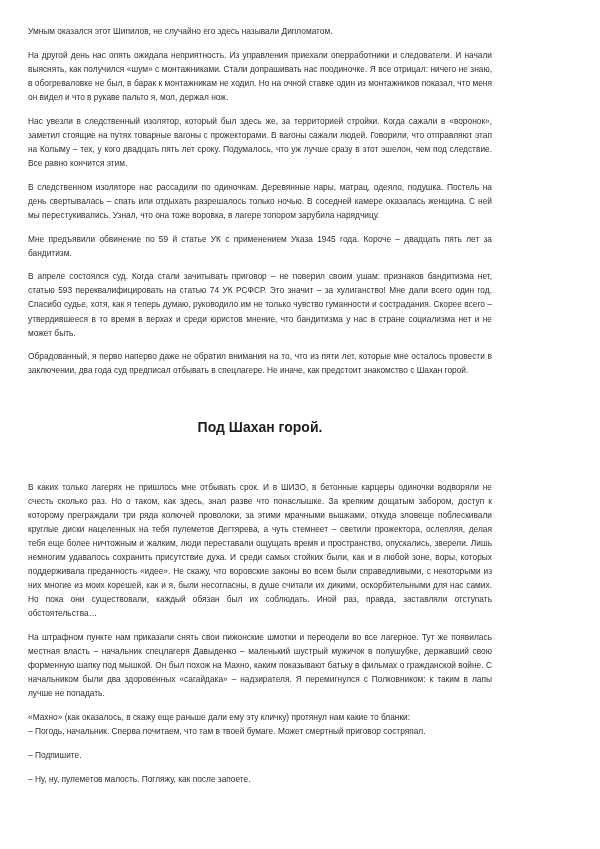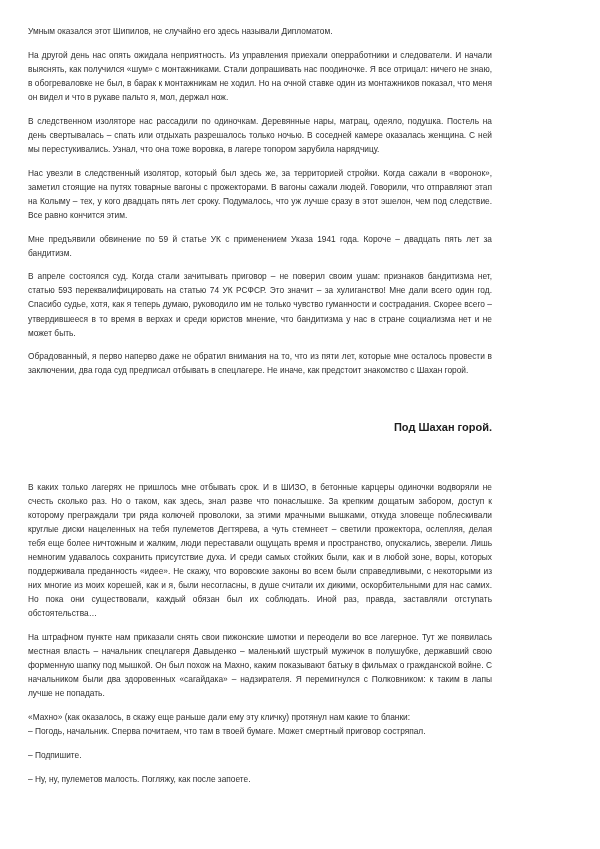--- a/index.html
+++ b/index.html
@@ -29,23 +29,23 @@
     margin: 0 0 9.6px 0;
     text-align: justify;
     hyphens: none;
   }
   p.para:last-child {
     margin-bottom: 0;
   }
   .section-heading {
     margin: 0;
     padding: 0;
-    text-align: right;
+    text-align: center;
     font-weight: bold;
-    font-size: 11px;
+    font-size: 14px;
     line-height: 14px;
     color: #1d1d1d;
   }
   .heading-block {
     margin-top: 42px;
     margin-bottom: 46px;
   }
   .dialogue {
     margin: 0 0 10px 0;
     text-align: left;
@@ -56,23 +56,23 @@
 </style>
 </head>
 <body>
 
 <div class="page">
   <div class="doc-body">
 
     <div>
       <p class="para">Умным оказался этот Шипилов, не случайно его здесь называли Дипломатом.</p>
       <p class="para">На другой день нас опять ожидала неприятность. Из управления приехали оперработники и следователи. И начали выяснять, как получился «шум» с монтажниками. Стали допрашивать нас поодиночке. Я все отрицал: ничего не знаю, в обогреваловке не был, в барак к монтажникам не ходил. Но на очной ставке один из монтажников показал, что меня он видел и что в рукаве пальто я, мол, держал нож.</p>
+      <p class="para">Нас увезли в следственный изолятор, который был здесь же, за территорией стройки. Когда сажали в «воронок», заметил стоящие на путях товарные вагоны с прожекторами. В вагоны сажали людей. Говорили, что отправляют этап на Колыму – тех, у кого двадцать пять лет сроку. Подумалось, что уж лучше сразу в этот эшелон, чем под следствие. Все равно кончится этим.</p>
       <p class="para">В следственном изоляторе нас рассадили по одиночкам. Деревянные нары, матрац, одеяло, подушка. Постель на день свертывалась – спать или отдыхать разрешалось только ночью. В соседней камере оказалась женщина. С ней мы перестукивались. Узнал, что она тоже воровка, в лагере топором зарубила нарядчицу.</p>
-      <p class="para">Нас увезли в следственный изолятор, который был здесь же, за территорией стройки. Когда сажали в «воронок», заметил стоящие на путях товарные вагоны с прожекторами. В вагоны сажали людей. Говорили, что отправляют этап на Колыму – тех, у кого двадцать пять лет сроку. Подумалось, что уж лучше сразу в этот эшелон, чем под следствие. Все равно кончится этим.</p>
-      <p class="para">Мне предъявили обвинение по 59 й статье УК с применением Указа 1941 года. Короче – двадцать пять лет за бандитизм.</p>
+      <p class="para">Мне предъявили обвинение по 59 й статье УК с применением Указа 1945 года. Короче – двадцать пять лет за бандитизм.</p>
       <p class="para">В апреле состоялся суд. Когда стали зачитывать приговор – не поверил своим ушам: признаков бандитизма нет, статью 593 переквалифицировать на статью 74 УК РСФСР. Это значит – за хулиганство! Мне дали всего один год. Спасибо судье, хотя, как я теперь думаю, руководило им не только чувство гуманности и сострадания. Скорее всего – утвердившееся в то время в верхах и среди юристов мнение, что бандитизма у нас в стране социализма нет и не может быть.</p>
       <p class="para">Обрадованный, я перво наперво даже не обратил внимания на то, что из пяти лет, которые мне осталось провести в заключении, два года суд предписал отбывать в спецлагере. Не иначе, как предстоит знакомство с Шахан горой.</p>
     </div>
 
     <div class="heading-block">
       <p class="section-heading">Под Шахан горой.</p>
     </div>
 
     <div>
       <p class="para">В каких только лагерях не пришлось мне отбывать срок. И в ШИЗО, в бетонные карцеры одиночки водворяли не счесть сколько раз. Но о таком, как здесь, знал разве что понаслышке. За крепким дощатым забором, доступ к которому преграждали три ряда колючей проволоки, за этими мрачными вышками, откуда зловеще поблескивали круглые диски нацеленных на тебя пулеметов Дегтярева, а чуть стемнеет – светили прожектора, ослепляя, делая тебя еще более ничтожным и жалким, люди переставали ощущать время и пространство, опускались, зверели. Лишь немногим удавалось сохранить присутствие духа. И среди самых стойких были, как и в любой зоне, воры, которых поддерживала преданность «идее». Не скажу, что воровские законы во всем были справедливыми, с некоторыми из них многие из моих корешей, как и я, были несогласны, в душе считали их дикими, оскорбительными для нас самих. Но пока они существовали, каждый обязан был их соблюдать. Иной раз, правда, заставляли отступать обстоятельства…</p>

